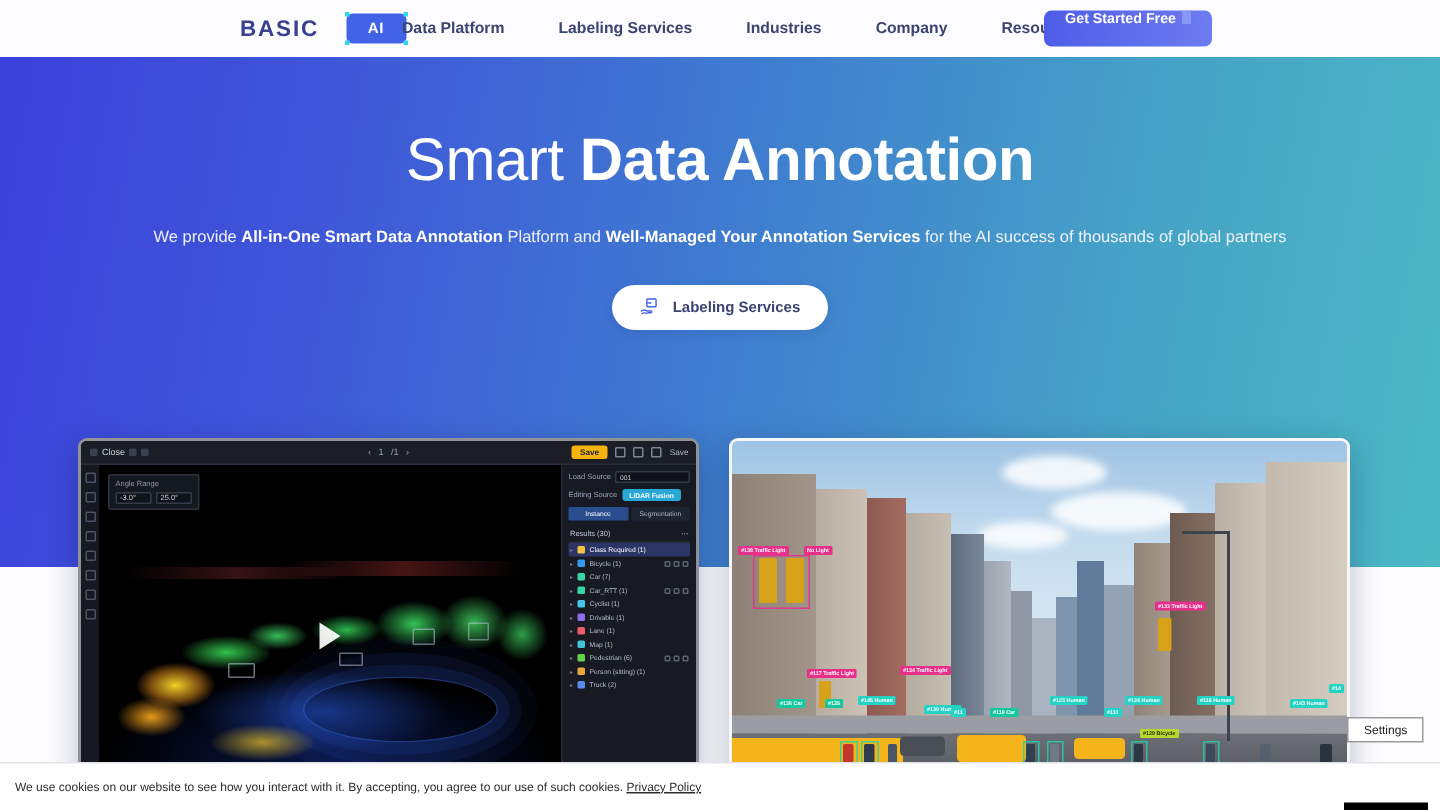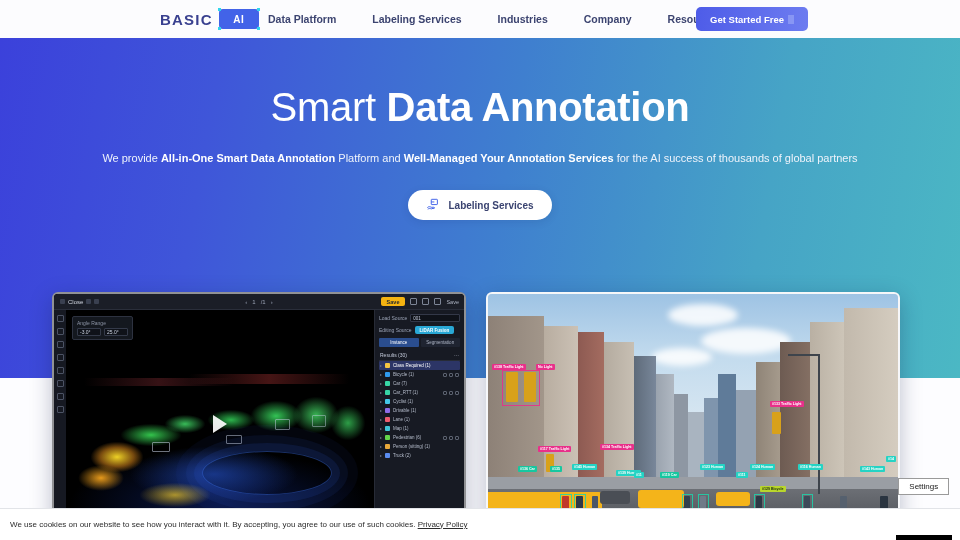--- a/index.html
+++ b/index.html
@@ -22,21 +22,21 @@
 
   
   .navbar {
     position: absolute; left: 0; top: 0; width: 960px; height: 38px;
     background: #fcfcfe;
     display: flex; align-items: center;
     z-index: 30;
   }
   .logo {
     position: absolute; left: 160px; top: 9px;
-    display: flex; align-items: center; gap: 6px;
+    display: flex; align-items: center; gap: 18px;
   }
   .logo-text {
     font-size: 15px; font-weight: 700; color: #3b4striping; color: #39408f;
     letter-spacing: 1.2px;
   }
   .logo-badge {
     position: relative;
     width: 40px; height: 20px; border-radius: 4px;
     background: #4263e8;
     display: flex; align-items: center; justify-content: center;
@@ -56,21 +56,21 @@
   }
   .nav-link {
     font-size: 10.5px; font-weight: 600; color: #3c4470;
     cursor: pointer; white-space: nowrap;
   }
   .nav-cta {
     position: absolute; right: 152px; top: 7px;
     height: 24px; padding: 0 14px; border-radius: 5px;
     background: linear-gradient(95deg, #4e5ce8, #6d7cf0);
     color: #fff; font-size: 9.5px; font-weight: 700;
-    display: flex; align-items: center; gap: 4px; cursor: pointer;
+    display: flex; gap: 4px; cursor: pointer;
     white-space: nowrap;
   }
   .nav-cta .glyph {
     display: inline-block; width: 6px; height: 9px;
     background: #8e9bf4; opacity: .85;
   }
 
   
   .hero {
     position: absolute; left: 0; top: 38px; width: 960px;

